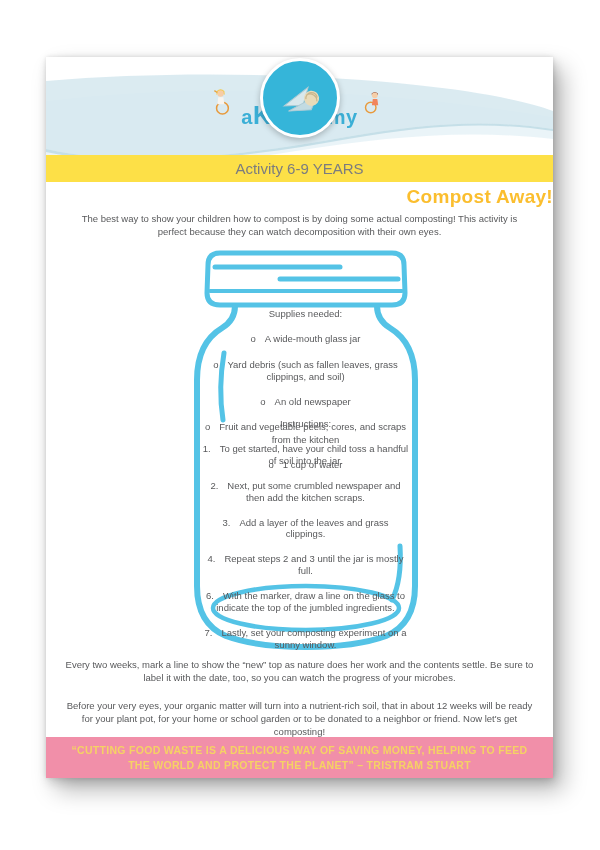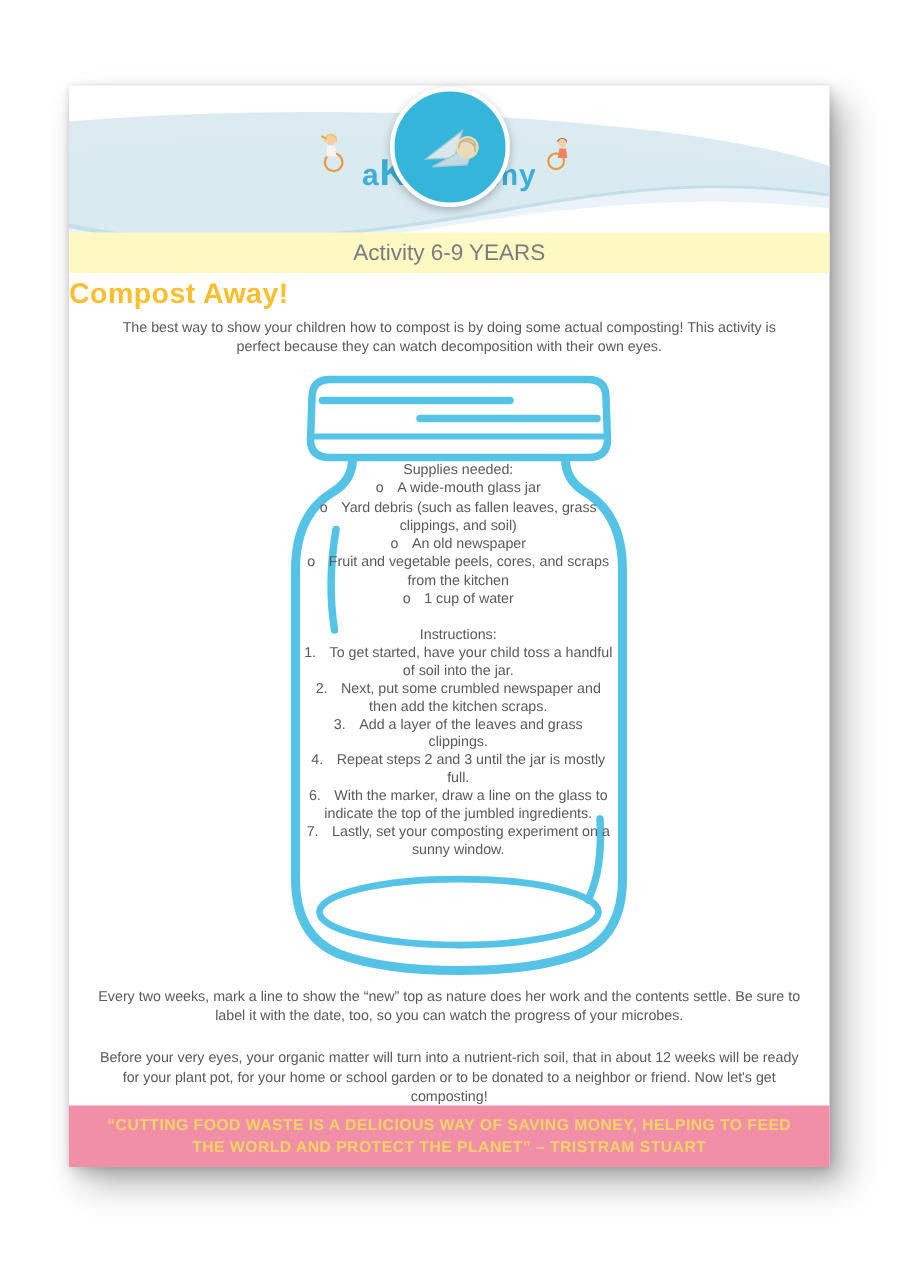--- a/index.html
+++ b/index.html
@@ -26,43 +26,43 @@
   .brand {
     position:absolute; top:44px; left:0; width:100%; text-align:center; z-index:2;
     color:#3BAFD6; letter-spacing:.5px;
   }
   .brand .b-small { font-size:20px; font-weight:bold; }
   .brand .b-big   { font-size:25px; font-weight:bold; }
   .kid { position:absolute; z-index:3; }
   .kid-left  { top:30px; left:50%; margin-left:-88px; }
   .kid-right { top:32px; left:50%; margin-left:64px; }
   .activity-band {
-    position:absolute; top:98px; left:0; width:100%; height:27px; background:#fef9c3;
+    position:absolute; top:98px; left:0; width:100%; height:27px; background:#fde047;
     display:flex; align-items:center; justify-content:center;
     color:#7B7C7F; font-size:15px; z-index:2;
   }
   .title {
-    position:absolute; top:129px; left:0; width:100%; text-align:left;
+    position:absolute; top:129px; left:0; width:100%; text-align:right;
     color:#FBBE2E; font-size:19px; font-weight:bold; letter-spacing:.3px;
   }
   .intro {
     position:absolute; top:155px; left:7%; width:86%; text-align:center;
     color:#58595B; font-size:9.5px; line-height:13px;
   }
   
   .jar { position:absolute; top:191px; left:50%; margin-left:-110px; width:232px; height:406px; }
   .jar svg.jar-outline { position:absolute; top:0; left:0; }
   .jar-text {
     position:absolute; left:12px; right:12px; text-align:center;
     color:#58595B; font-size:9.5px;
   }
   .jar-supplies { top:60px;  line-height:12.3px; }
   .jar-instructions { top:170px; line-height:11.9px; }
   .jar-heading { display:block; }
-  .li { display:block; }
+  .li { display:block;margin-top:13px; }
   .li-marker { margin-right:9px; }
   
   .para { position:absolute; left:3.5%; width:93%; text-align:center; color:#58595B; font-size:9.5px; line-height:13px; }
   .para-1 { top:601px; }
   .para-2 { top:642px; }
   .quote-banner {
     position:absolute; left:0; bottom:0; width:100%; height:41px; background:#F18FA9;
     display:flex; align-items:center; justify-content:center; box-sizing:border-box; padding:0 16px;
     color:#F5D264; font-weight:bold; font-size:10.5px; line-height:15px; text-align:center;
     letter-spacing:.3px;

